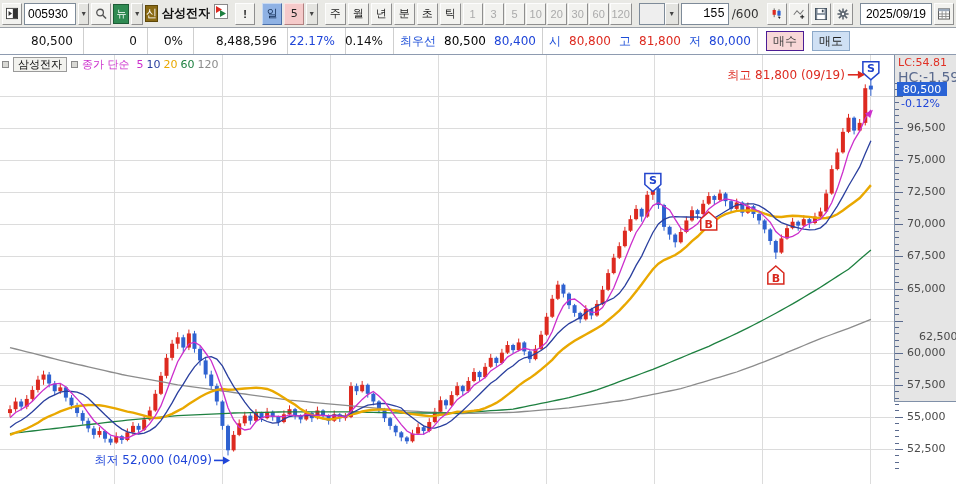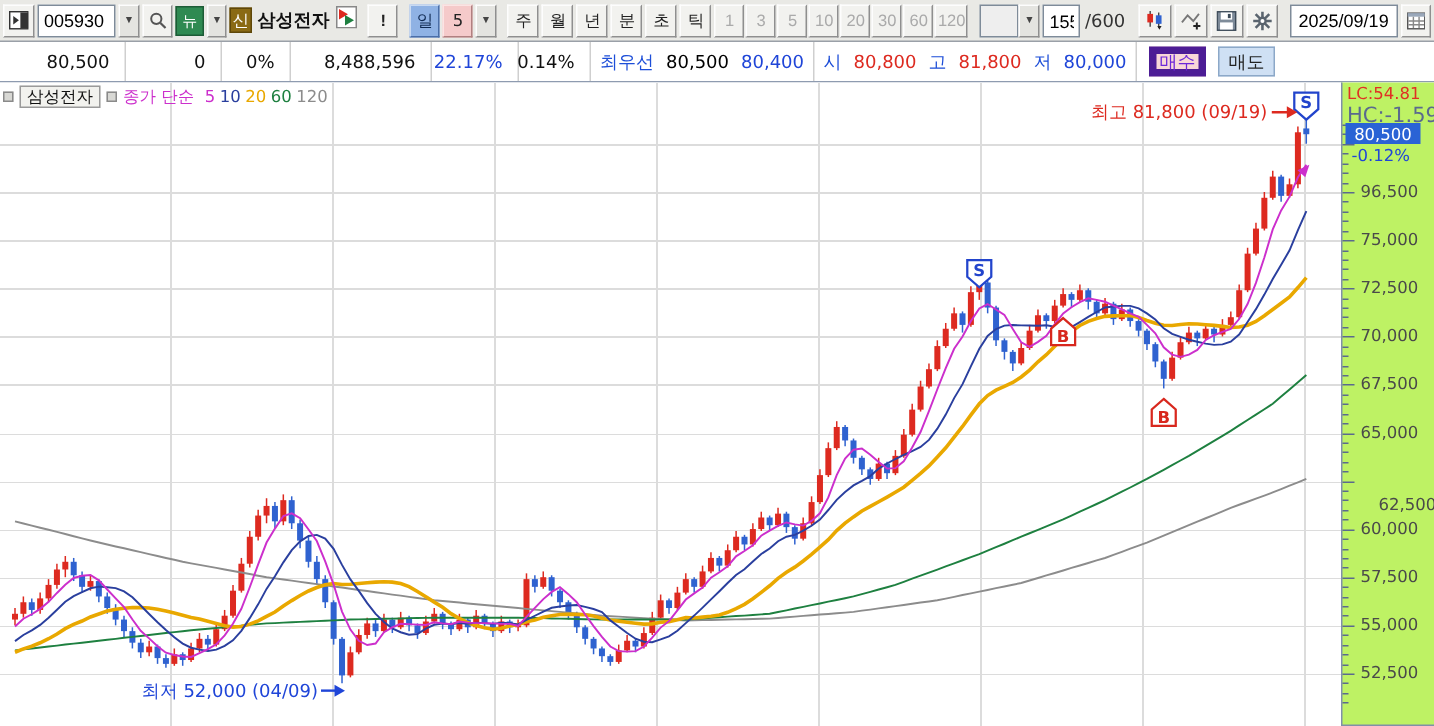--- a/index.html
+++ b/index.html
@@ -12,21 +12,21 @@
   .tb-btn { height:22px; min-width:20px; background:#f2f2ef; border:1px solid;
             border-color:#fdfdfd #8f8f8f #8f8f8f #fdfdfd; font-size:11px; color:#222;
             display:inline-flex; align-items:center; justify-content:center; padding:0 3px; }
   .tb-btn.dis { color:#aaa; }
   .drop { width:14px; height:22px; font-size:7px; color:#444; background:#e4e4e0;
           border:1px solid; border-color:#fdfdfd #8f8f8f #8f8f8f #fdfdfd;
           display:inline-flex; align-items:center; justify-content:center; }
   .tb-input { height:22px; border:1px solid #7e8b99; background:#fff; font-size:12px;
               padding:0 3px; }
   .code-input { width:52px; }
-  .count-input { width:25px; text-align:right; }
+  .count-input { width:48px; text-align:right;font-family:Liberation Mono, monospace; }
   .date-input { width:72px; text-align:center; }
   .badge-shin { width:15px; height:17px; background:#8a6a14; color:#fff; font-size:11px;
                 display:inline-flex; align-items:center; justify-content:center;
                 border:1px solid #5e4708; }
   .btn-new { width:20px; height:20px; background:#2f8a52; color:#fff; font-size:10px;
              border:1px solid #1d5c36; display:inline-flex; align-items:center; justify-content:center; }
   .day-btn { background:#8fb2e4; border-color:#c9daf2 #4a6ea8 #4a6ea8 #c9daf2; color:#102a52; }
   .int-box { background:#f5caca; border-color:#fbe4e4 #b08080 #b08080 #fbe4e4; }
   .stock-name { font-size:12px; color:#111; padding:0 2px; font-weight:bold; }
   .slash { font-size:12px; color:#333; padding:0 1px; }
@@ -37,37 +37,37 @@
   .quotebar { height:27px; background:#fff; border-bottom:1px solid #8e9bb0;
               display:flex; align-items:center; font-size:12px; white-space:nowrap; }
   .qcell { height:100%; display:flex; align-items:center; justify-content:flex-end;
            border-right:1px solid #cfcfcf; padding-right:10px; color:#111; }
   .qgroup { height:100%; display:flex; align-items:center; border-right:1px solid #cfcfcf;
             padding:0 6px; gap:8px; }
   .blue { color:#1f45d8; } .red { color:#dd2a20; }
   .qlabel { color:#1d4ed8; }
   .trade-btn { height:20px; width:38px; font-size:12px; display:inline-flex;
                align-items:center; justify-content:center; margin-left:8px; }
-  .buy-btn  { background:#f8d8d8; border:5px solid #4c1d95; color:#6d28d9; }
+  .buy-btn  { background:#f8d8d8; border:1px solid #4c1d95; color:#404040; }
   .sell-btn { background:#cfe0f4; border:1px solid #8ca8c8; color:#222; }
 
   
   .chart-wrap { position:relative; width:956px; height:429px; background:#fff; }
   #plot { position:absolute; left:0; top:0; }
   .legend { position:absolute; left:2px; top:2px; display:flex; align-items:center;
             gap:4px; font-size:11px; z-index:5; }
   .lg-sq { width:7px; height:7px; background:#d8d8d4; border:1px solid #8a8a8a; }
   .lg-stock { border:1px solid #9a9a9a; background:#f2f2ee; padding:0 4px; height:15px;
               display:inline-flex; align-items:center; font-size:11px; color:#111; }
   .lg-series { color:#cc2fcc; }
   .lg-ma { margin-left:3px; }
 
   
-  .axis-panel { position:absolute; left:894px; top:0; width:62px; height:429px;
-                background:#bef264; border-left:1px solid #8090a8; border-bottom:1px solid #8090a8; }
+  .axis-panel { position:absolute; left:894px; top:0; width:62px; height:347px;
+                background:#e5e5e5; border-left:1px solid #8090a8; border-bottom:1px solid #8090a8; }
   .axis-lc { position:absolute; top:1px; left:3px; font-size:11px; color:#e03024; }
   .axis-hc { position:absolute; top:14px; left:3px; font-size:14px; color:#5a6a8e; }
   .ylab { position:absolute; left:12px; font-size:11px; color:#4a4a4a; }
   .tick { position:absolute; left:0; height:1px; background:#5a6a8e; }
   .price-tag { position:absolute; left:2px; width:50px; height:14px; background:#2a63d5;
                color:#fff; font-size:11px; display:flex; align-items:center;
                justify-content:center; z-index:4; }
   .price-pct { position:absolute; left:6px; font-size:11px; color:#1f45d8; z-index:4; }
 </style>
 </head>

